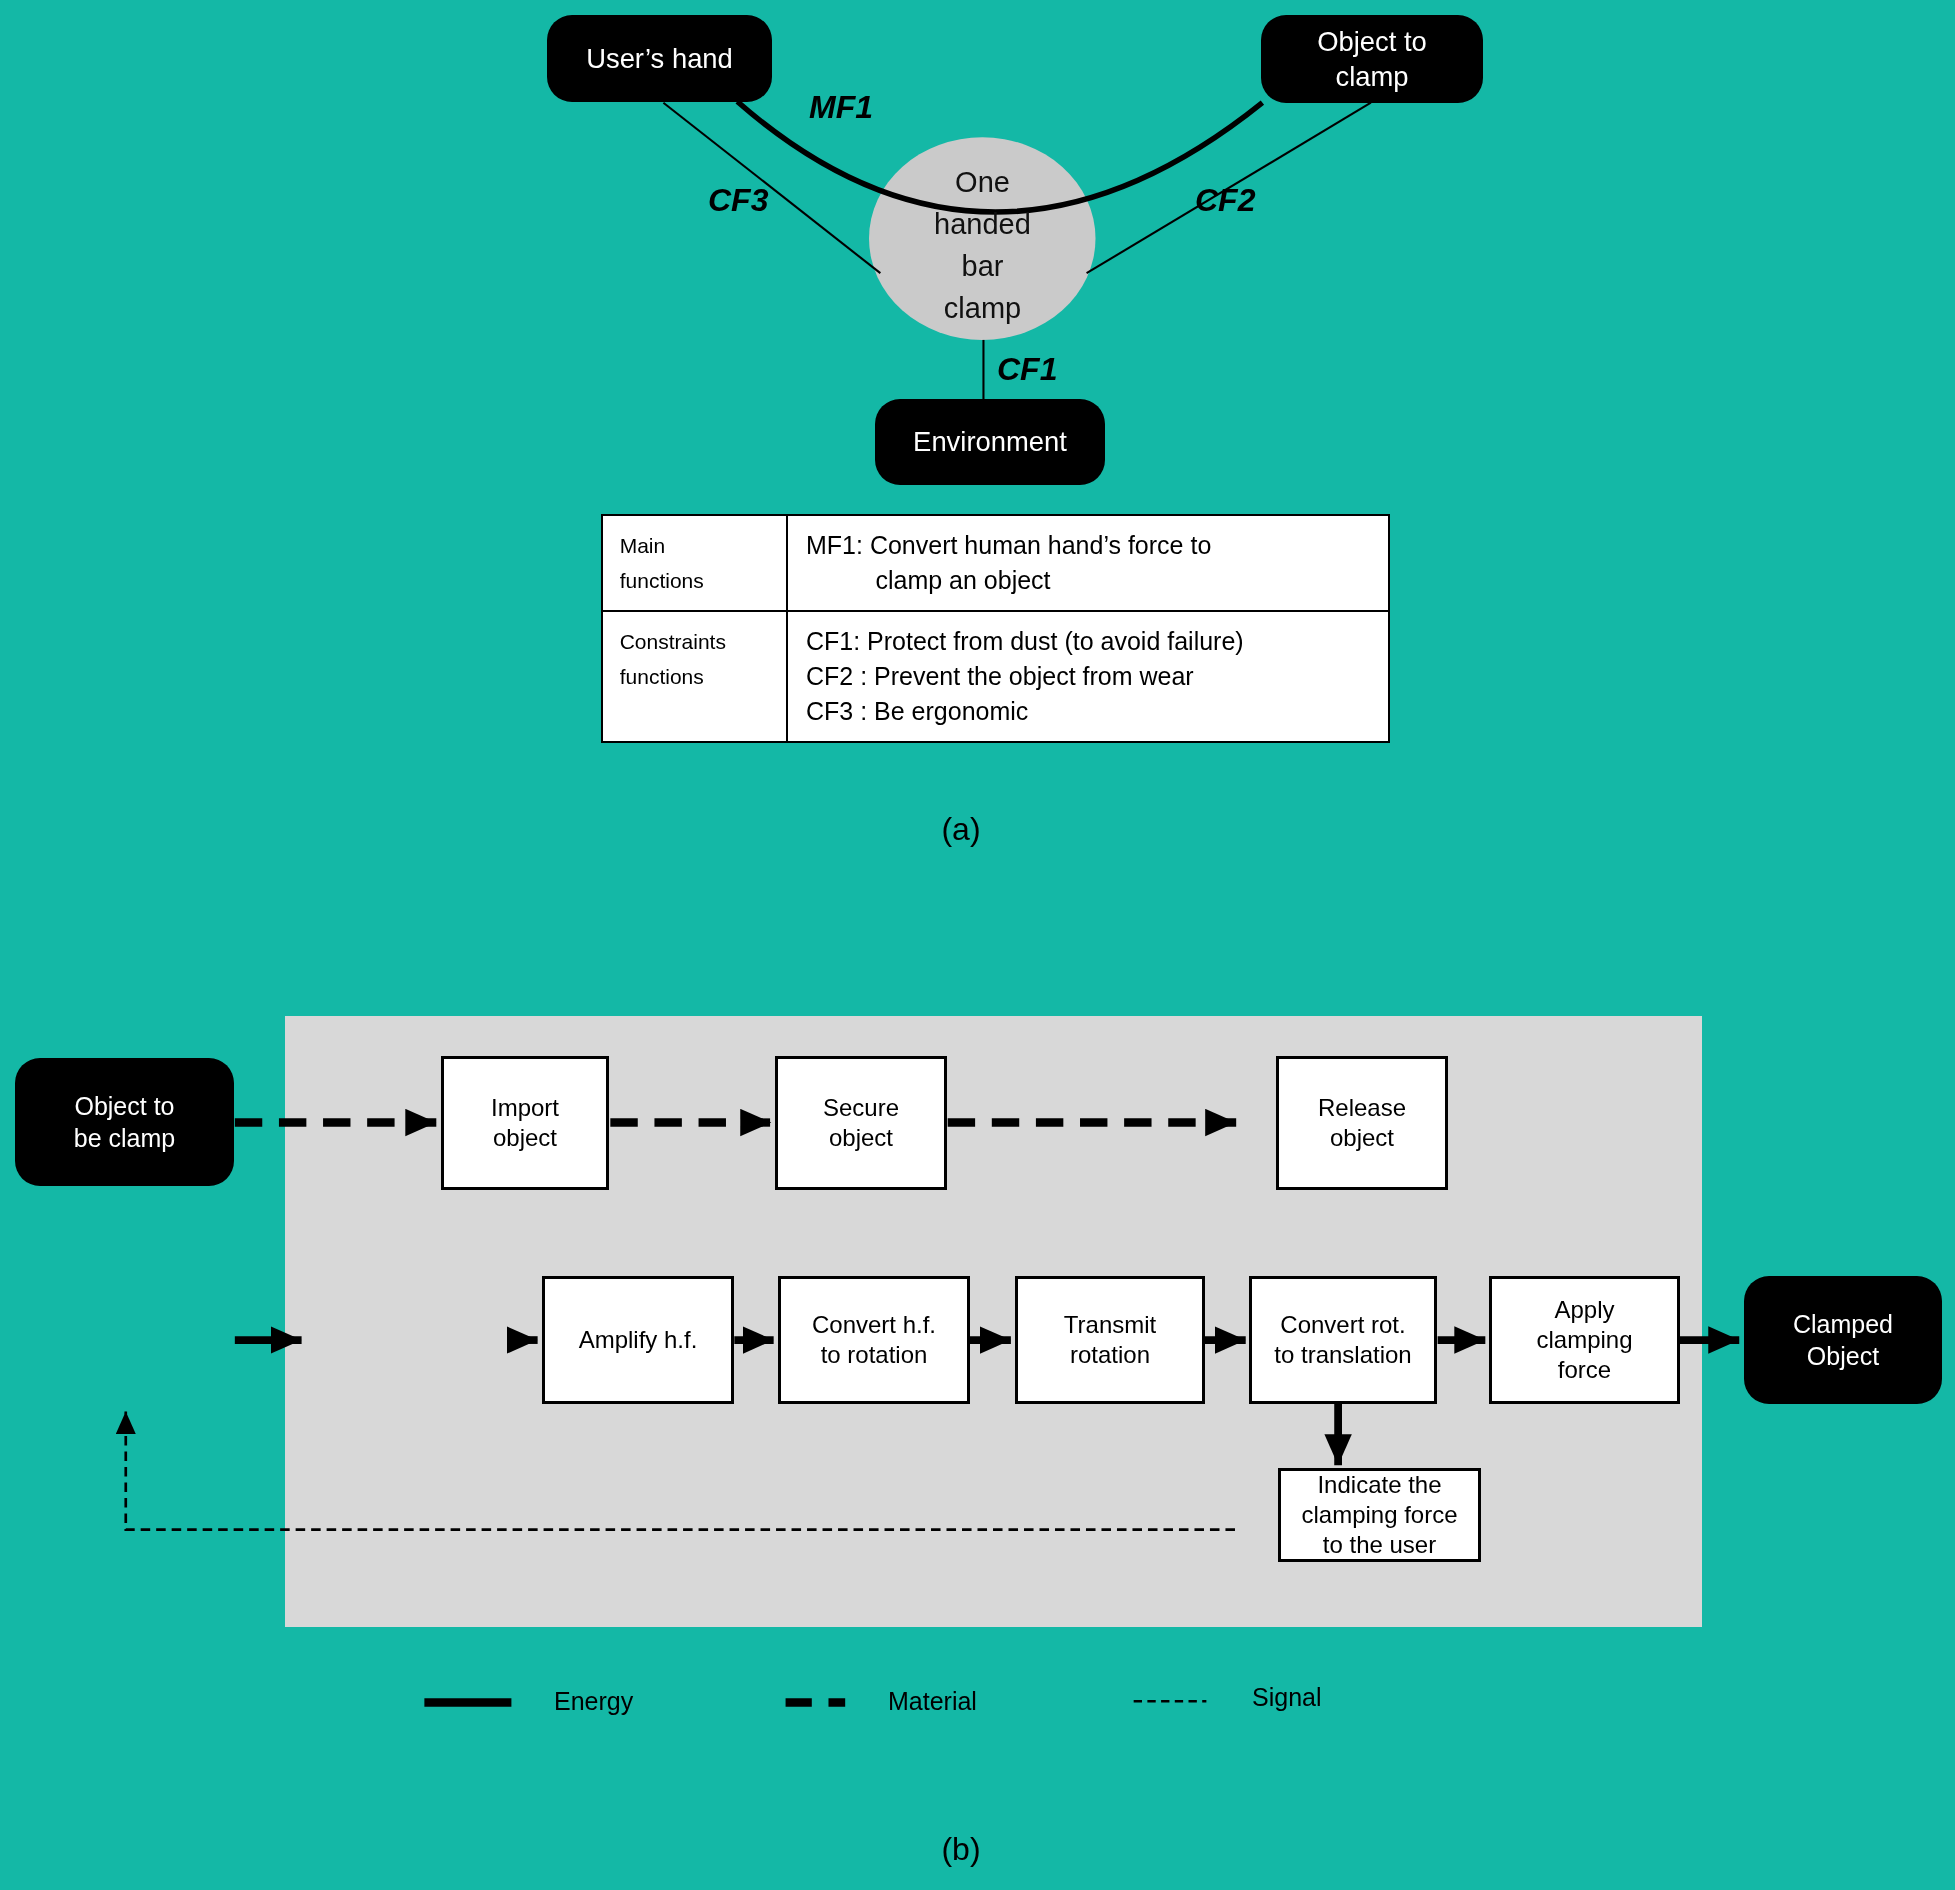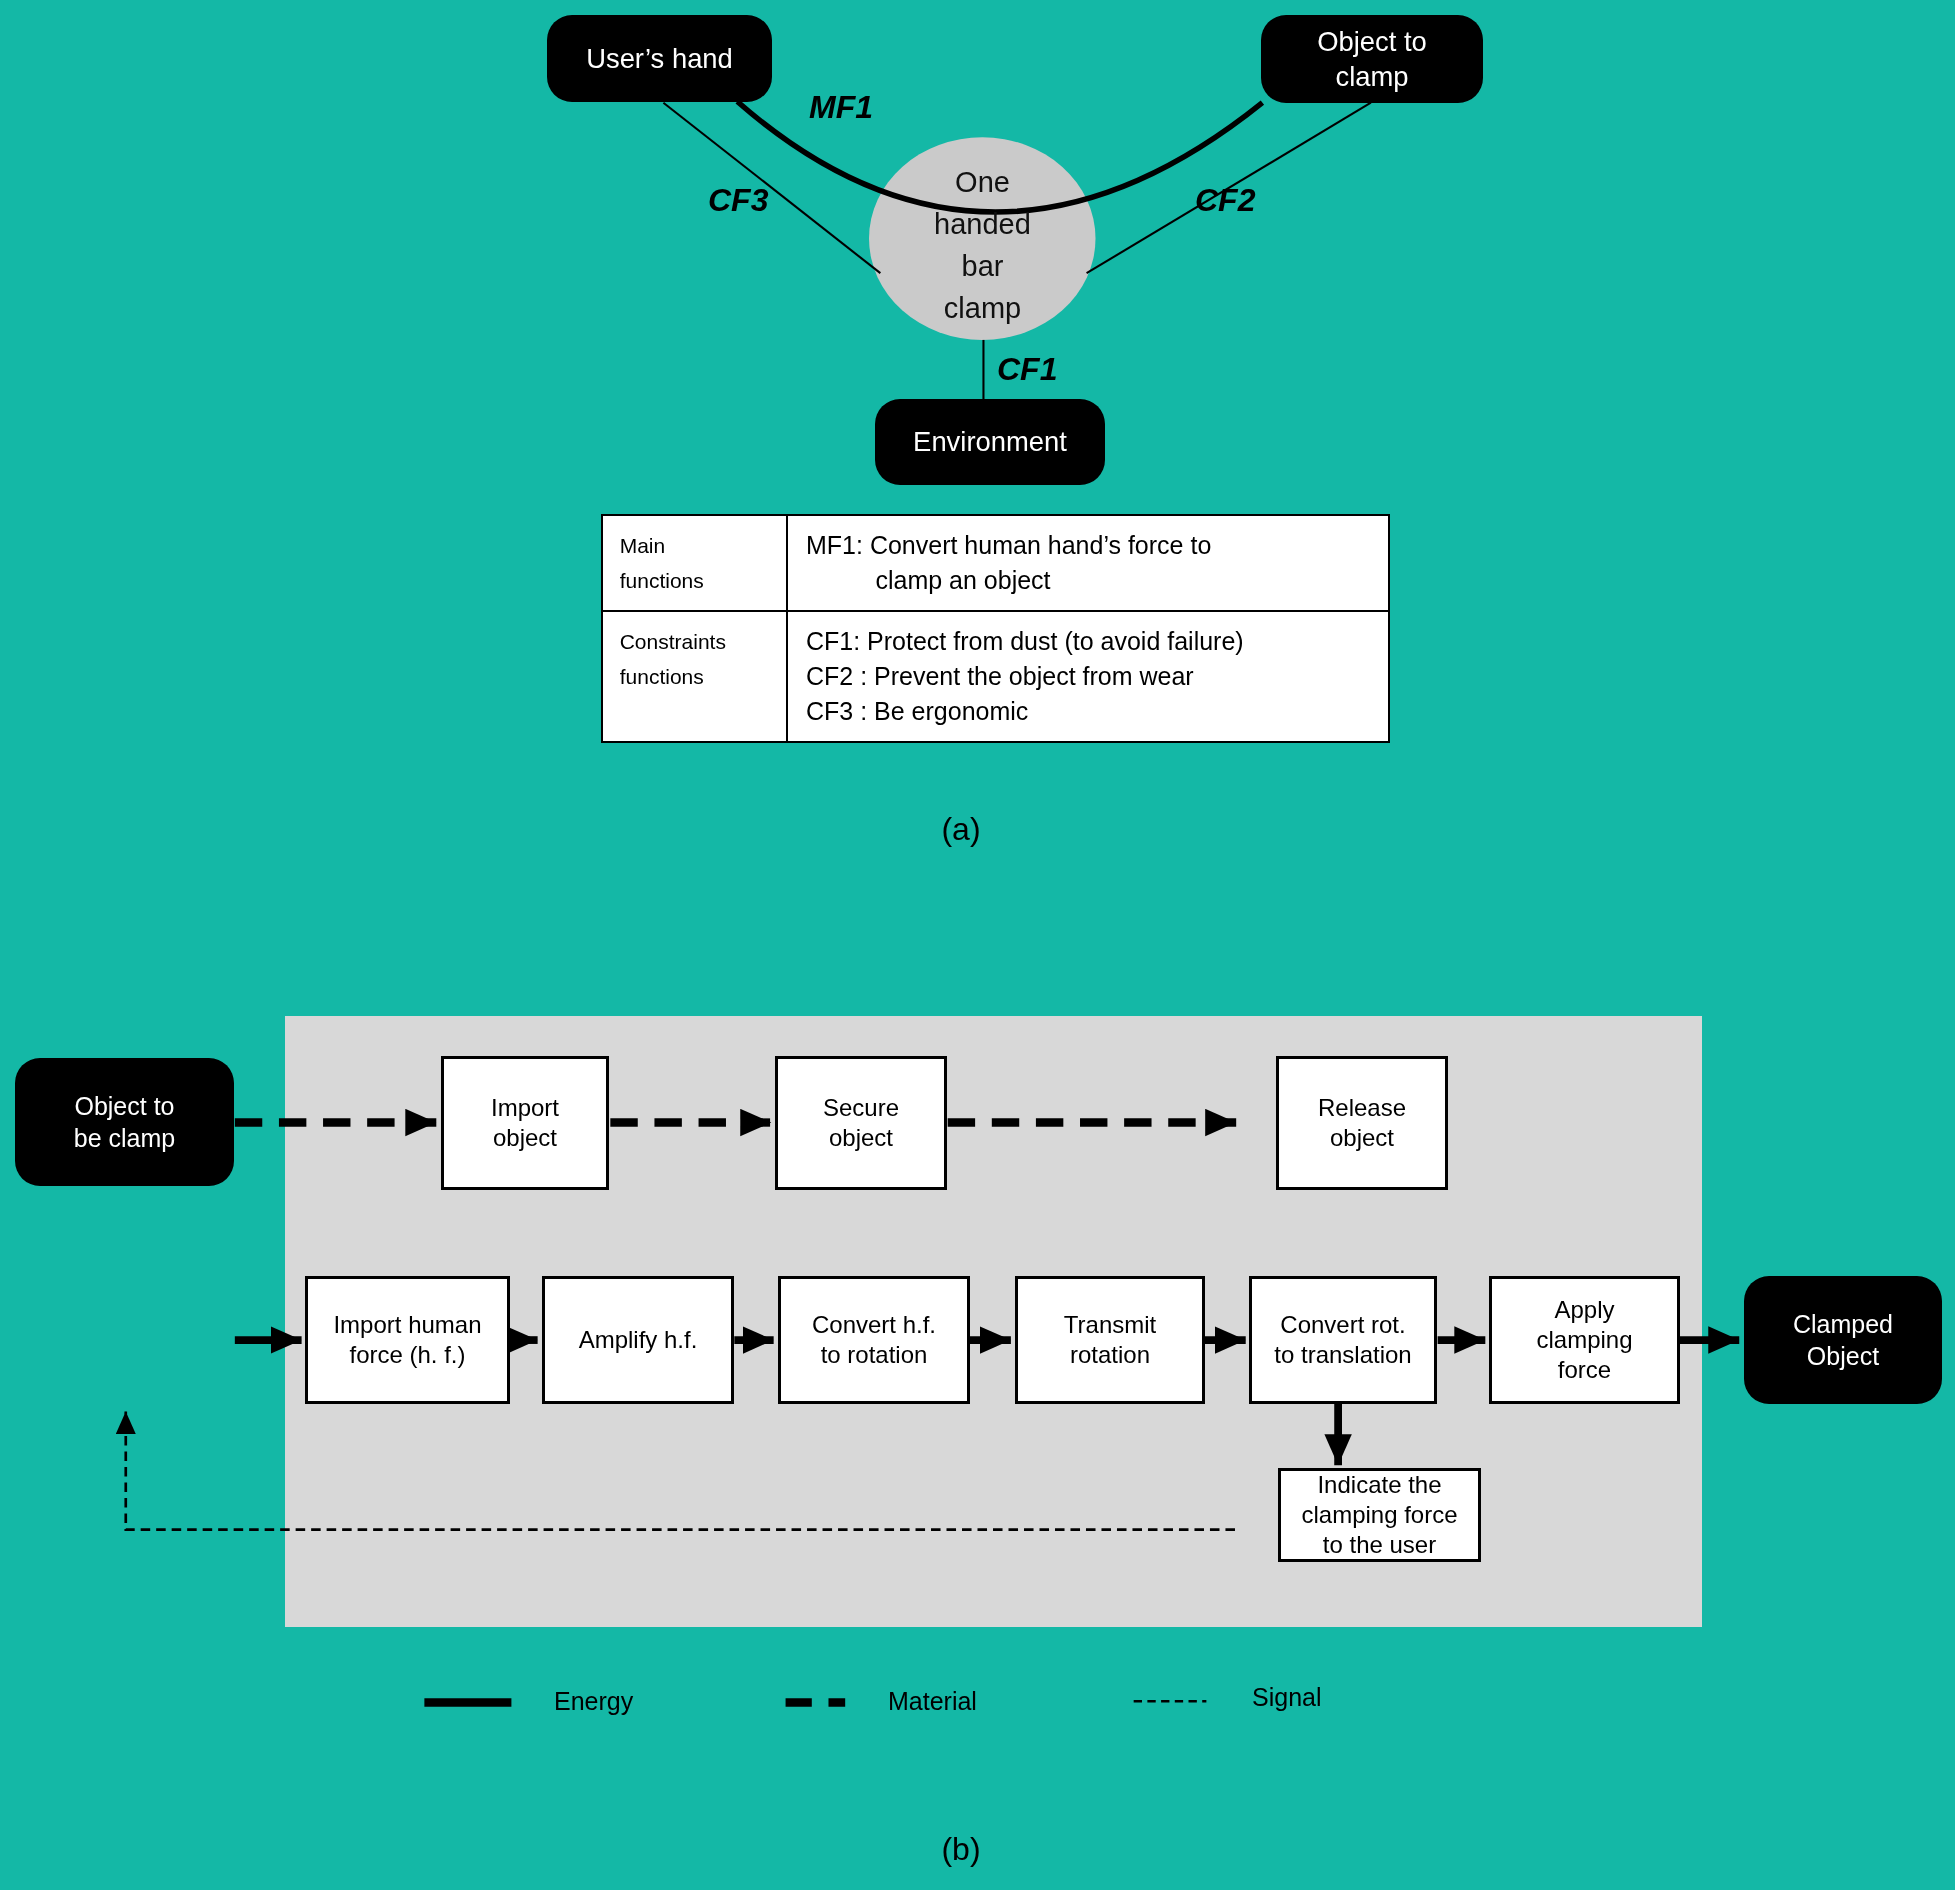--- a/index.html
+++ b/index.html
@@ -150,22 +150,20 @@
 be clamp</div>
 
   <div class="wbox" style="left:441px;top:1056px;width:168px;height:134px;">Import
 object</div>
   <div class="wbox" style="left:775px;top:1056px;width:172px;height:134px;">Secure
 object</div>
   <div class="wbox" style="left:1240px;top:1056px;width:172px;height:134px;margin-left:36px;">Release
 object</div>
 
 
-  <div class="wbox" style="left:305px;top:1276px;width:205px;height:128px;">Import human
-force (h. f.)</div>
   <div class="wbox" style="left:542px;top:1276px;width:192px;height:128px;">Amplify h.f.</div>
   <div class="wbox" style="left:778px;top:1276px;width:192px;height:128px;">Convert h.f.
 to rotation</div>
   <div class="wbox" style="left:1015px;top:1276px;width:190px;height:128px;">Transmit
 rotation</div>
   <div class="wbox" style="left:1249px;top:1276px;width:188px;height:128px;">Convert rot.
 to translation</div>
   <div class="wbox" style="left:1489px;top:1276px;width:191px;height:128px;">Apply
 clamping
 force</div>

